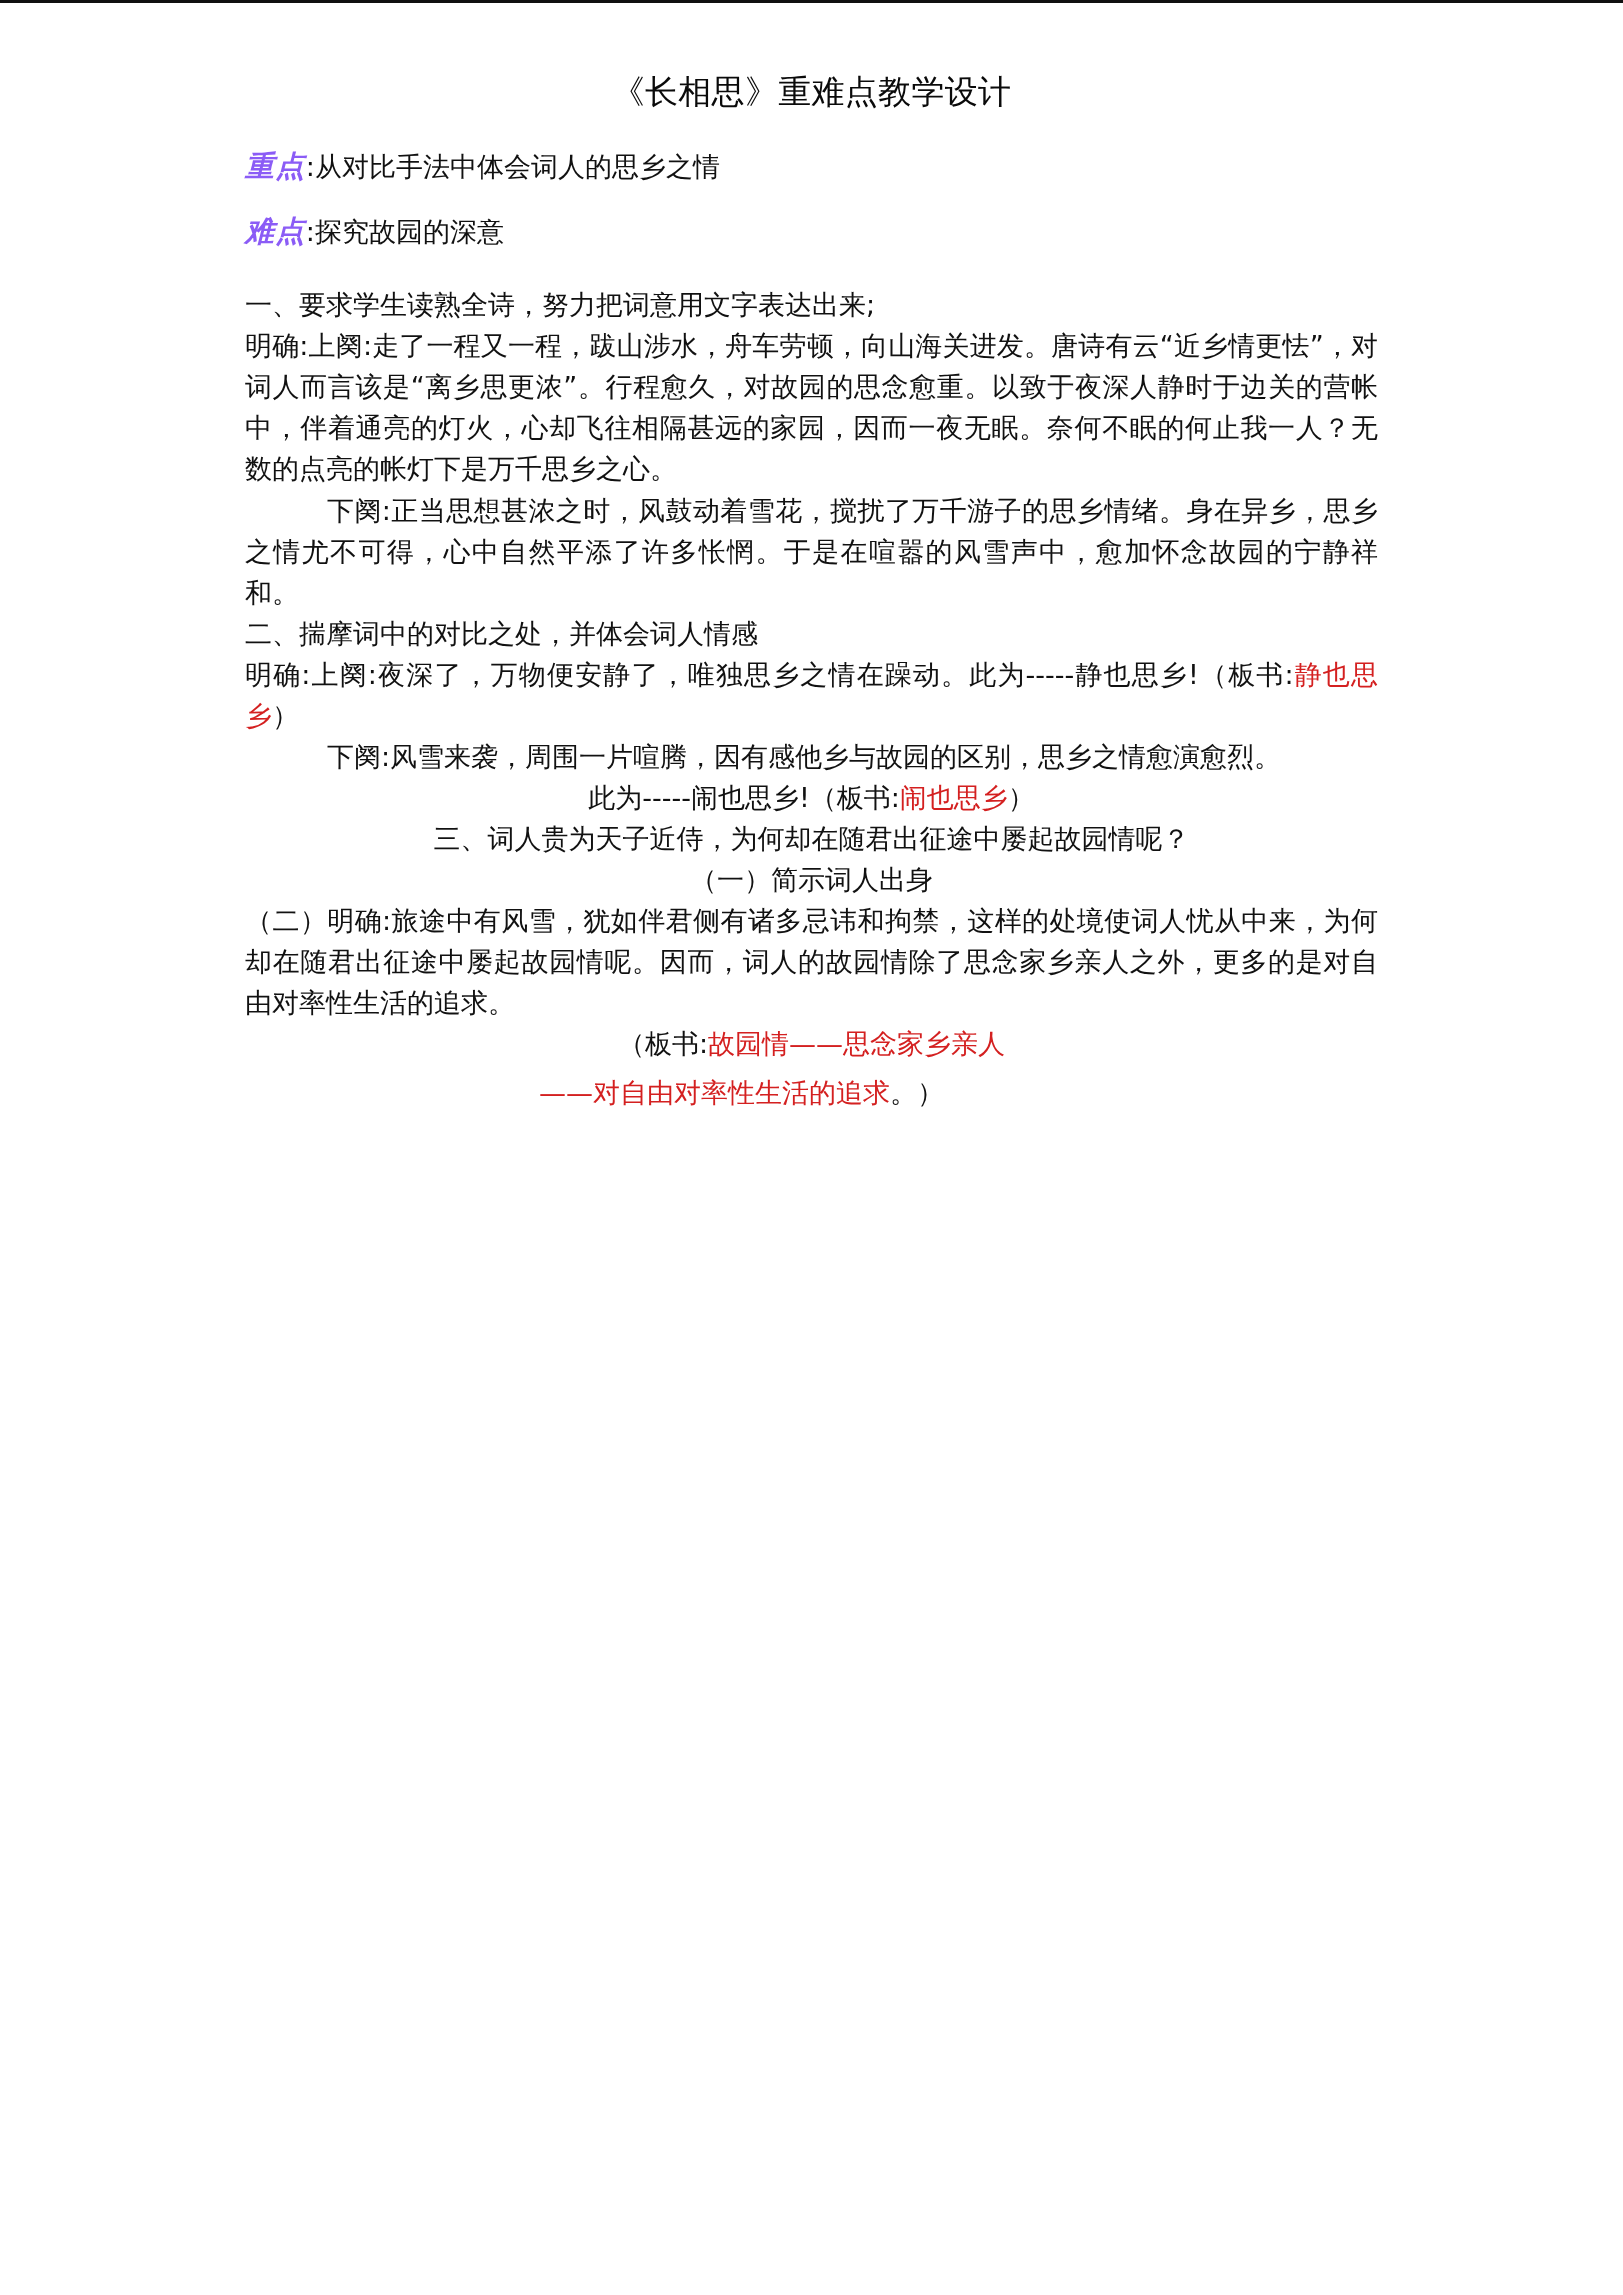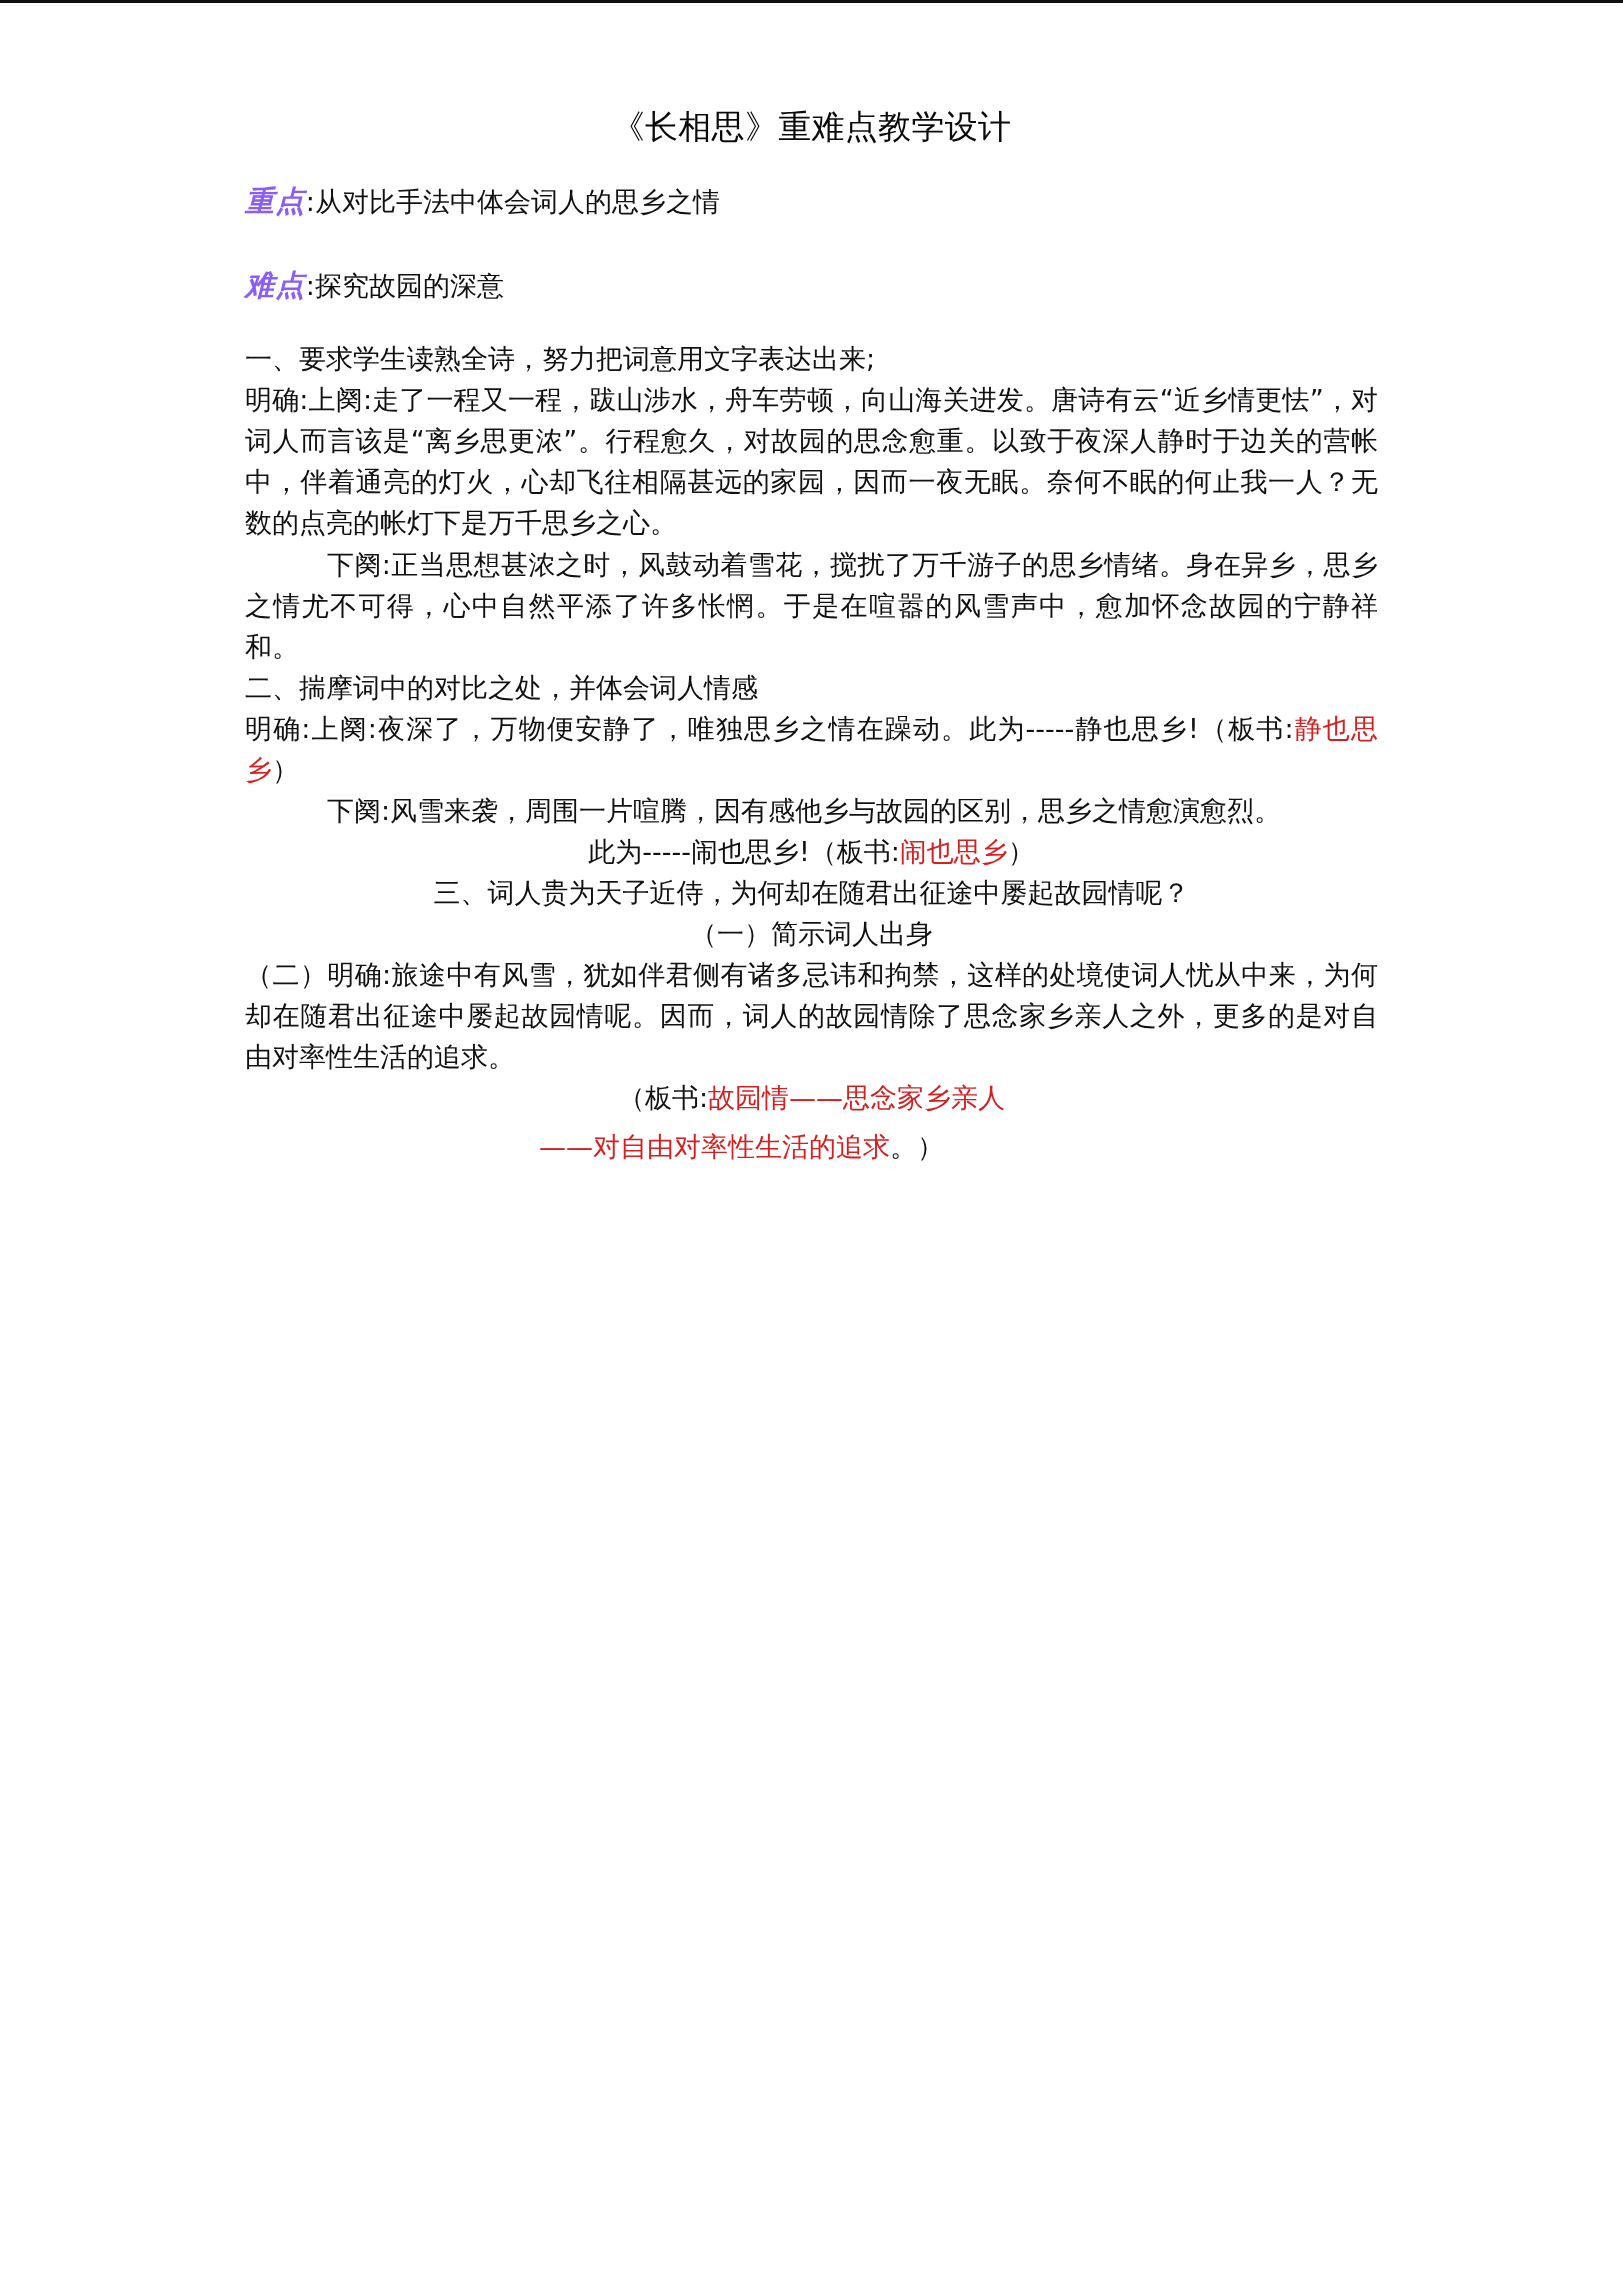--- a/index.html
+++ b/index.html
@@ -23,21 +23,21 @@
     height: 3.4px;
     background: #101010;
   }
   .page {
     position: absolute;
     top: 0;
     left: 0;
     width: 1623px;
     height: 2295px;
     box-sizing: border-box;
-    padding: 105px 245px 0 245px;
+    padding: 70px 245px 0 245px;
   }
   .doc-title {
     text-align: center;
     font-size: 33px;
     line-height: 1.32;
     color: #0a0a0a;
     font-weight: 400;
     letter-spacing: 0.3px;
     white-space: nowrap;
   }
@@ -49,21 +49,21 @@
     font-weight: 400;
     letter-spacing: 0.3px;
   }
   .kv-line {
     font-size: 27px;
     line-height: 1.48;
     color: #111111;
     margin-top: 31px;
   }
   .kv-line.second {
-    margin-top: 42px;
+    margin-top: 23px;
   }
   .kv-label {
     font-family: "DejaVu Serif", "Liberation Serif", serif;
     font-weight: bold;
     font-style: italic;
     font-size: 29px;
     letter-spacing: 1.4px;
     color: #8b5cf6;
   }
   .kv-value {

